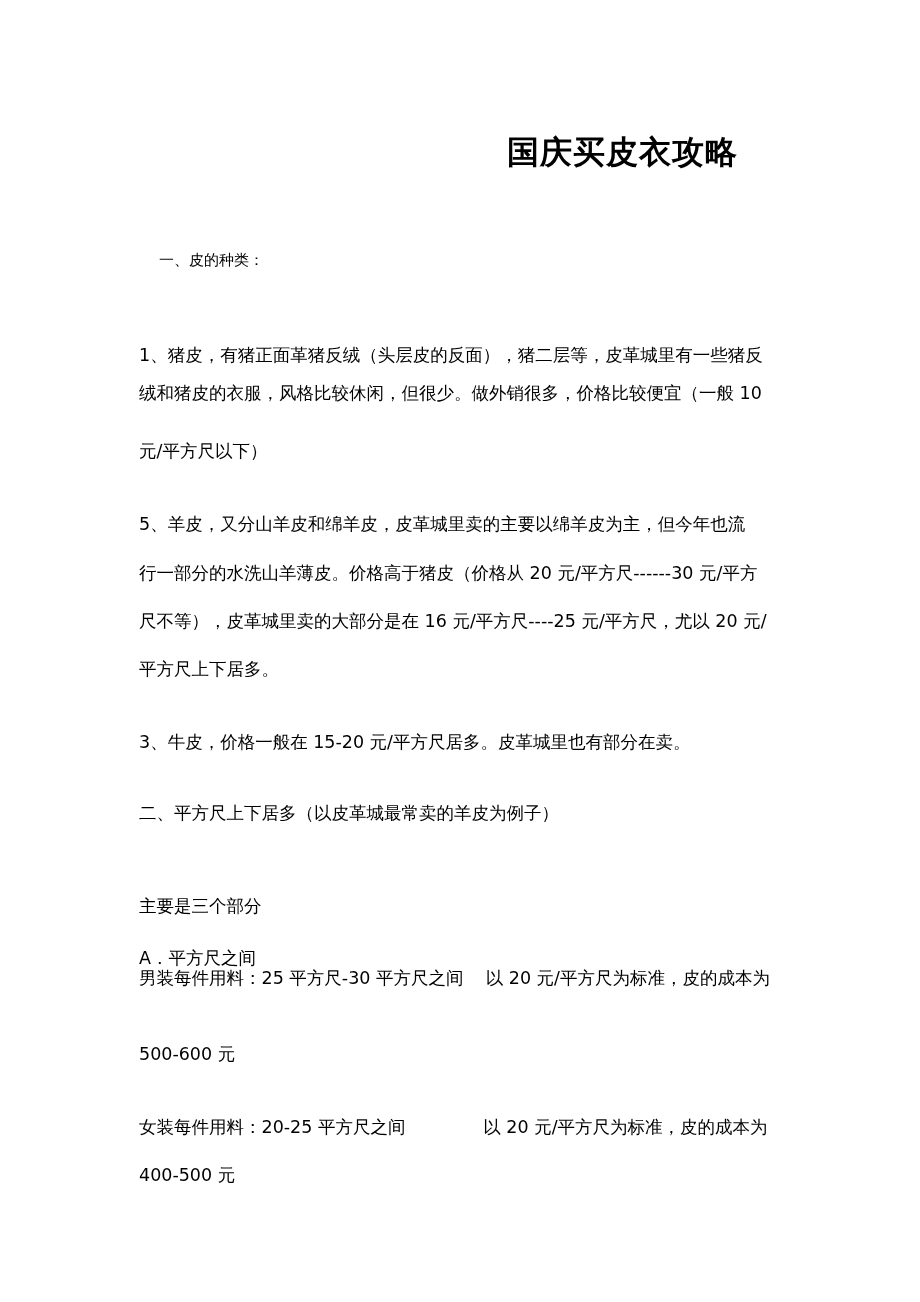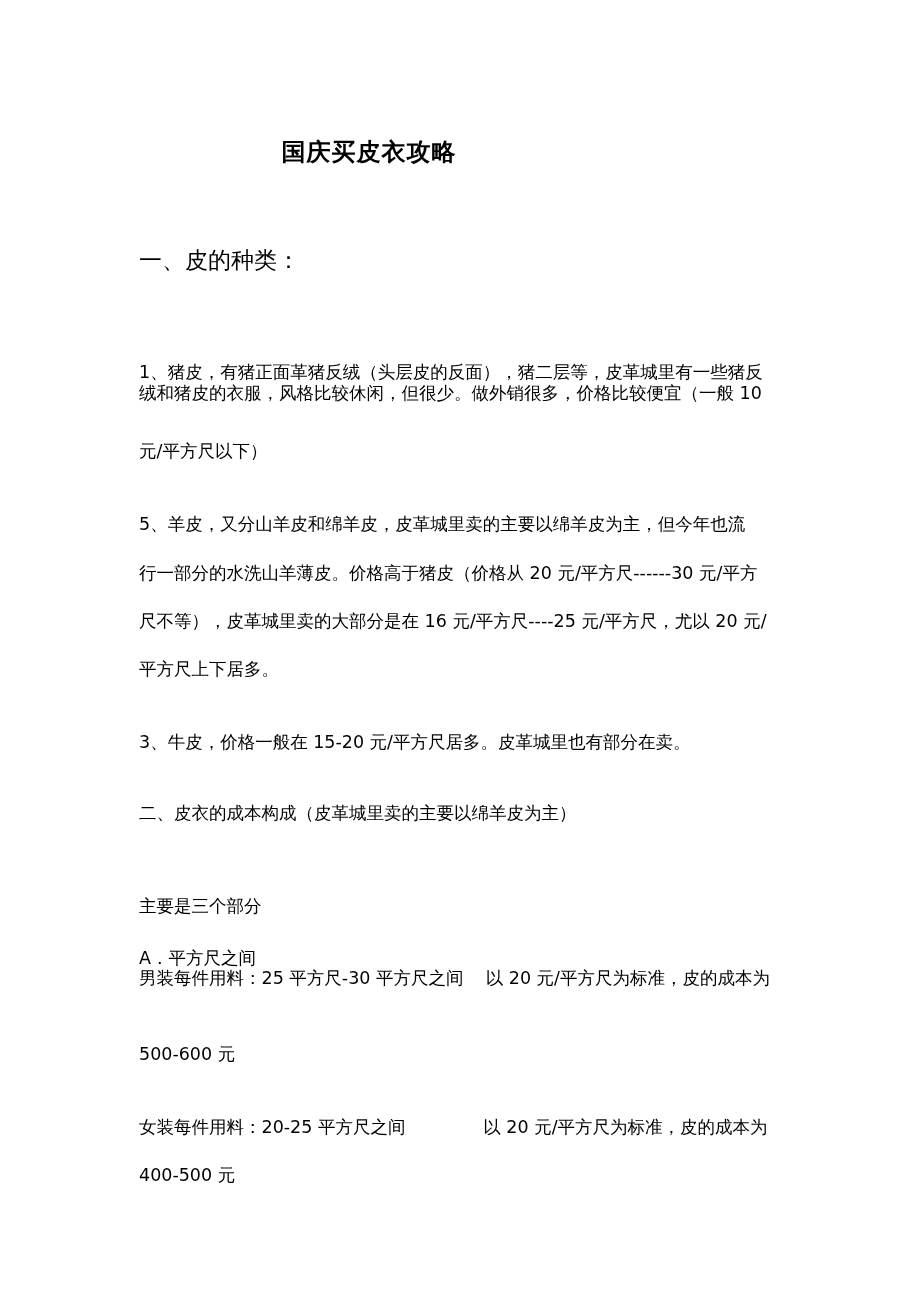--- a/index.html
+++ b/index.html
@@ -1,43 +1,43 @@
 <!DOCTYPE html>
 <html><head>
   <meta charset="utf-8">
   <style>
     html, body { margin: 0; padding: 0; background: #ffffff; }
     body { width: 920px; height: 1302px; position: relative; overflow: hidden;
            font-family: "DejaVu Sans", "Liberation Sans", sans-serif; color: #000; }
     .page { position: absolute; left: 0; top: 0; width: 920px; height: 1302px; background: #fff; }
-    .title { position: absolute; left: 0; width: 738px; top: 130px; text-align: center;
-             font-size: 24px; font-weight: bold; letter-spacing: 1px; line-height: 44px; }
+    .title { position: absolute; left: 0; width: 738px; top: 130px; text-align: right;
+             font-size: 32px; font-weight: bold; letter-spacing: 1px; line-height: 44px; }
     .line { position: absolute; left: 139px; font-size: 17.5px; line-height: 24px; white-space: pre; }
-    .h1 { font-size: 23px; line-height: 28px; }
+    .h1 { font-size: 15px; line-height: 28px; margin-left: 20px; }
   </style>
 </head>
 <body>
 
 <div class="page">
   <div class="title">国庆买皮衣攻略</div>
 
   <div class="line h1" style="top:246px">一、皮的种类：</div>
 
-  <div class="line" style="top:360px">1、猪皮，有猪正面革猪反绒（头层皮的反面），猪二层等，皮革城里有一些猪反</div>
+  <div class="line" style="top:343px">1、猪皮，有猪正面革猪反绒（头层皮的反面），猪二层等，皮革城里有一些猪反</div>
   <div class="line" style="top:381px">绒和猪皮的衣服，风格比较休闲，但很少。做外销很多，价格比较便宜（一般 10</div>
   <div class="line" style="top:439px">元/平方尺以下）</div>
 
   <div class="line" style="top:512px">5、羊皮，又分山羊皮和绵羊皮，皮革城里卖的主要以绵羊皮为主，但今年也流</div>
   <div class="line" style="top:561px">行一部分的水洗山羊薄皮。价格高于猪皮（价格从 20 元/平方尺------30 元/平方</div>
   <div class="line" style="top:609px">尺不等），皮革城里卖的大部分是在 16 元/平方尺----25 元/平方尺，尤以 20 元/</div>
   <div class="line" style="top:657px">平方尺上下居多。</div>
 
   <div class="line" style="top:730px">3、牛皮，价格一般在 15-20 元/平方尺居多。皮革城里也有部分在卖。</div>
 
-  <div class="line" style="top:801px">二、皮衣的成本构成（皮革城里卖的主要以绵羊皮为主）</div>
+  <div class="line" style="top:801px">二、平方尺上下居多（以皮革城最常卖的羊皮为例子）</div>
 
   <div class="line" style="top:894px">主要是三个部分</div>
 
   <div class="line" style="top:946px">A．平方尺之间</div>
   <div class="line" style="top:966px">男装每件用料：25 平方尺-30 平方尺之间    以 20 元/平方尺为标准，皮的成本为</div>
   <div class="line" style="top:1042px">500-600 元</div>
 
   <div class="line" style="top:1115px">女装每件用料：20-25 平方尺之间              以 20 元/平方尺为标准，皮的成本为</div>
   <div class="line" style="top:1163px">400-500 元</div>
 </div>

